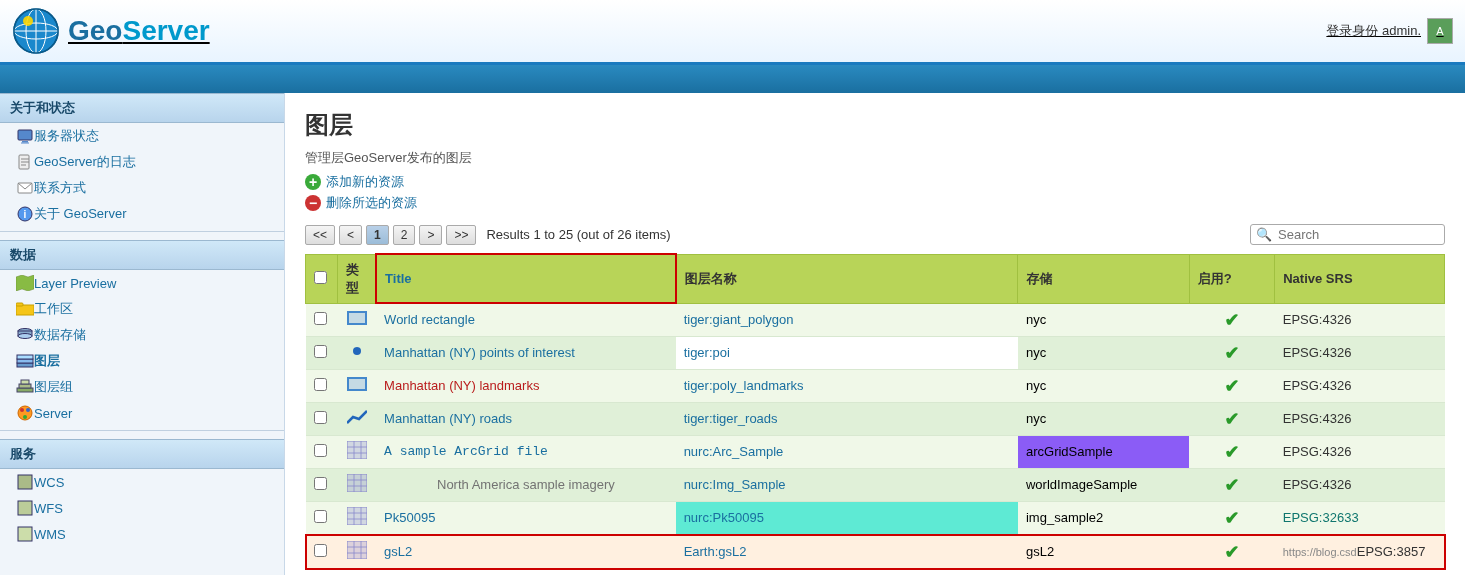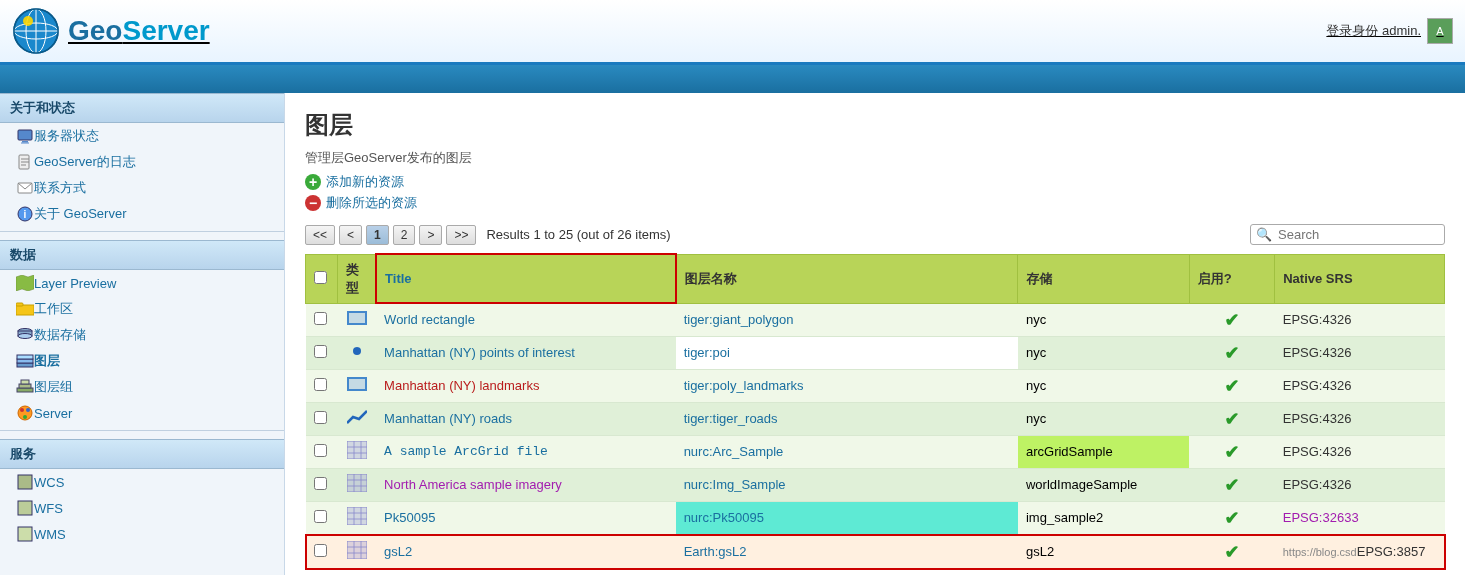--- a/index.html
+++ b/index.html
@@ -514,40 +514,40 @@
       <span><svg width="20" height="18" viewBox="0 0 20 18">
       <rect x="0" y="0" width="20" height="18" fill="rgba(140,140,210,0.3)" stroke="#8888cc"></rect>
       <line x1="7" y1="0" x2="7" y2="18" stroke="#8888cc" stroke-width="0.8"></line>
       <line x1="14" y1="0" x2="14" y2="18" stroke="#8888cc" stroke-width="0.8"></line>
       <line x1="0" y1="6" x2="20" y2="6" stroke="#8888cc" stroke-width="0.8"></line>
       <line x1="0" y1="12" x2="20" y2="12" stroke="#8888cc" stroke-width="0.8"></line>
     </svg></span>
     </td>
     <td class="col-title" style="background:#f0f8e8;color:#1a6fa0;cursor:pointer;font-family:Liberation Mono, monospace;">A sample ArcGrid file</td>
     <td style="background:#f0f8e8;color:#1a6fa0;">nurc:Arc_Sample</td>
-    <td style="background:#bef264;">arcGridSample</td>
+    <td style="background:#8b5cf6;">arcGridSample</td>
     <td class="col-enabled" style="background:#f0f8e8;text-align:center;">
       <span class="check-green">✔</span>
     </td>
     <td style="background:#f0f8e8;"><span style="color:#333;">EPSG:4326</span></td>
   </tr>
           <tr>
     <td class="col-checkbox" style="background:#e0f0d8">
       <input type="checkbox" style="">
     </td>
     <td class="col-type" style="background:#e0f0d8">
       <span><svg width="20" height="18" viewBox="0 0 20 18">
       <rect x="0" y="0" width="20" height="18" fill="rgba(140,140,210,0.3)" stroke="#8888cc"></rect>
       <line x1="7" y1="0" x2="7" y2="18" stroke="#8888cc" stroke-width="0.8"></line>
       <line x1="14" y1="0" x2="14" y2="18" stroke="#8888cc" stroke-width="0.8"></line>
       <line x1="0" y1="6" x2="20" y2="6" stroke="#8888cc" stroke-width="0.8"></line>
       <line x1="0" y1="12" x2="20" y2="12" stroke="#8888cc" stroke-width="0.8"></line>
     </svg></span>
     </td>
-    <td class="col-title" style="background:#e0f0d8;color:#a21caf;cursor:pointer;">North America sample imagery</td>
+    <td class="col-title" style="background:#e0f0d8;color:#737373;cursor:pointer;text-align:center;">North America sample imagery</td>
     <td style="background:#e0f0d8;color:#1a6fa0;">nurc:Img_Sample</td>
     <td style="background:#e0f0d8;">worldImageSample</td>
     <td class="col-enabled" style="background:#e0f0d8;text-align:center;">
       <span class="check-green">✔</span>
     </td>
     <td style="background:#e0f0d8;"><span style="color:#333;">EPSG:4326</span></td>
   </tr>
           <tr>
     <td class="col-checkbox" style="background:#f0f8e8">
       <input type="checkbox" style="">
@@ -560,21 +560,21 @@
       <line x1="0" y1="6" x2="20" y2="6" stroke="#8888cc" stroke-width="0.8"></line>
       <line x1="0" y1="12" x2="20" y2="12" stroke="#8888cc" stroke-width="0.8"></line>
     </svg></span>
     </td>
     <td class="col-title" style="background:#f0f8e8;color:#1a6fa0;cursor:pointer;">Pk50095</td>
     <td style="background:#5eead4;color:#1a6fa0;">nurc:Pk50095</td>
     <td style="background:#f0f8e8;">img_sample2</td>
     <td class="col-enabled" style="background:#f0f8e8;text-align:center;">
       <span class="check-green">✔</span>
     </td>
-    <td style="background:#f0f8e8;"><span style="color:#a21caf;">EPSG:32633</span></td>
+    <td style="background:#f0f8e8;"><span style="color:#0f766e;">EPSG:32633</span></td>
   </tr>
           <tr style="outline: rgb(204, 0, 0) solid 2px; outline-offset: -1px; border-top: 2px solid rgb(204, 0, 0); border-bottom: 2px solid rgb(204, 0, 0);">
     <td class="col-checkbox" style="background:#fff0e0">
       <input type="checkbox" style="">
     </td>
     <td class="col-type" style="background:#fff0e0">
       <span><svg width="20" height="18" viewBox="0 0 20 18">
       <rect x="0" y="0" width="20" height="18" fill="rgba(140,140,210,0.3)" stroke="#8888cc"></rect>
       <line x1="7" y1="0" x2="7" y2="18" stroke="#8888cc" stroke-width="0.8"></line>
       <line x1="14" y1="0" x2="14" y2="18" stroke="#8888cc" stroke-width="0.8"></line>

